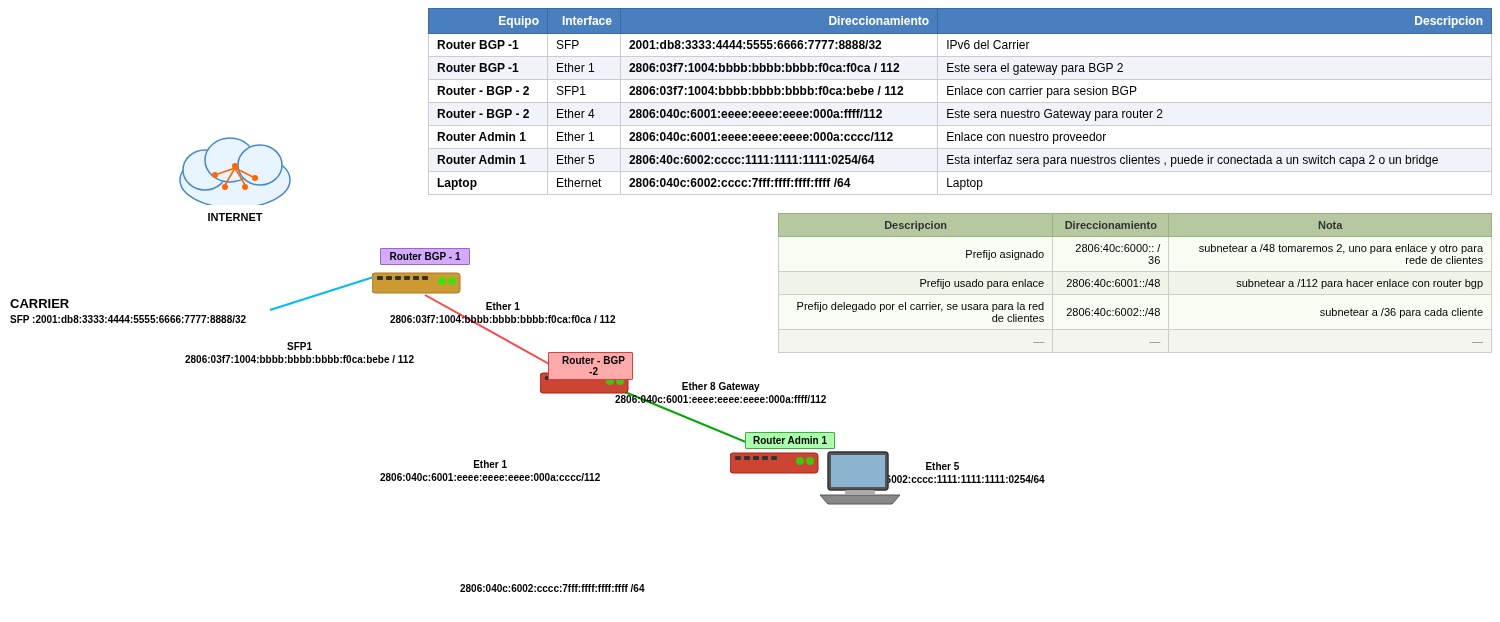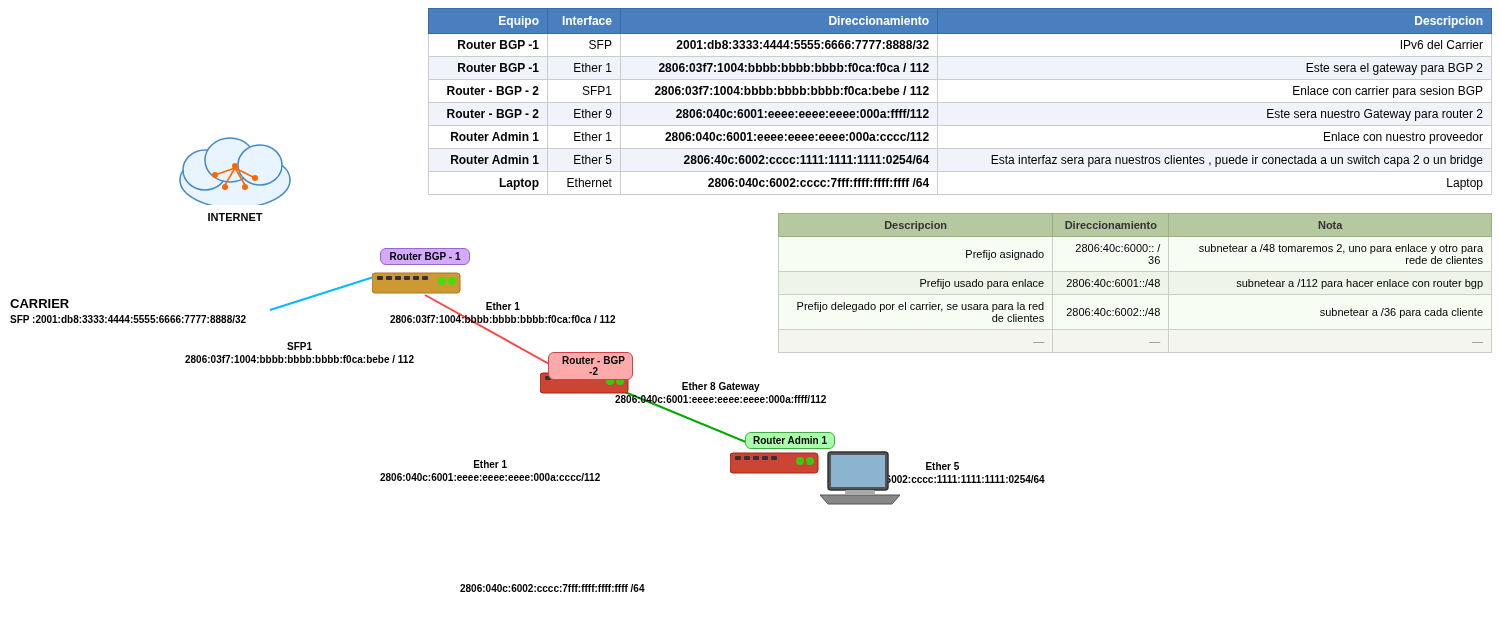--- a/index.html
+++ b/index.html
@@ -29,21 +29,21 @@
     .main-table th {
       background: #4a7fbf;
       color: #fff;
       padding: 5px 8px;
       text-align: right;
       border: 1px solid #3a6aa0;
     }
     .main-table td {
       border: 1px solid #ccc;
       padding: 4px 8px;
-      text-align: right;
+      text-align: left;
     }
     .main-table tr:nth-child(even) td { background: #f0f4fa; }
     .main-table tr:nth-child(odd) td { background: #fff; }
     .main-table td:nth-child(1) { font-weight: bold; }
     .main-table td:nth-child(3) { font-weight: bold; }
 
     
     .lower-table-section {
       position: absolute;
       top: 205px;
@@ -108,21 +108,21 @@
     }
     .label-sfp-addr {
       font-size: 10px;
       font-weight: bold;
     }
 
     
     .router-box {
       position: absolute;
       padding: 2px 6px;
-      border-radius: 6px;
+      border-radius: 1px;
       font-size: 10px;
       font-weight: bold;
       text-align: center;
       z-index: 10;
     }
     .router-bgp1 {
       background: #d4aaff;
       border: 1px solid #9966cc;
       top: 248px;
       left: 380px;
@@ -190,21 +190,21 @@
           <td>Este sera el gateway para BGP 2</td>
         </tr>
         <tr>
           <td>Router - BGP - 2</td>
           <td>SFP1</td>
           <td>2806:03f7:1004:bbbb:bbbb:bbbb:f0ca:bebe / 112</td>
           <td>Enlace con carrier para sesion BGP</td>
         </tr>
         <tr>
           <td>Router - BGP - 2</td>
-          <td>Ether 9</td>
+          <td>Ether 4</td>
           <td>2806:040c:6001:eeee:eeee:eeee:000a:ffff/112</td>
           <td>Este sera nuestro Gateway para router 2</td>
         </tr>
         <tr>
           <td>Router Admin 1</td>
           <td>Ether 1</td>
           <td>2806:040c:6001:eeee:eeee:eeee:000a:cccc/112</td>
           <td>Enlace con nuestro proveedor</td>
         </tr>
         <tr>

